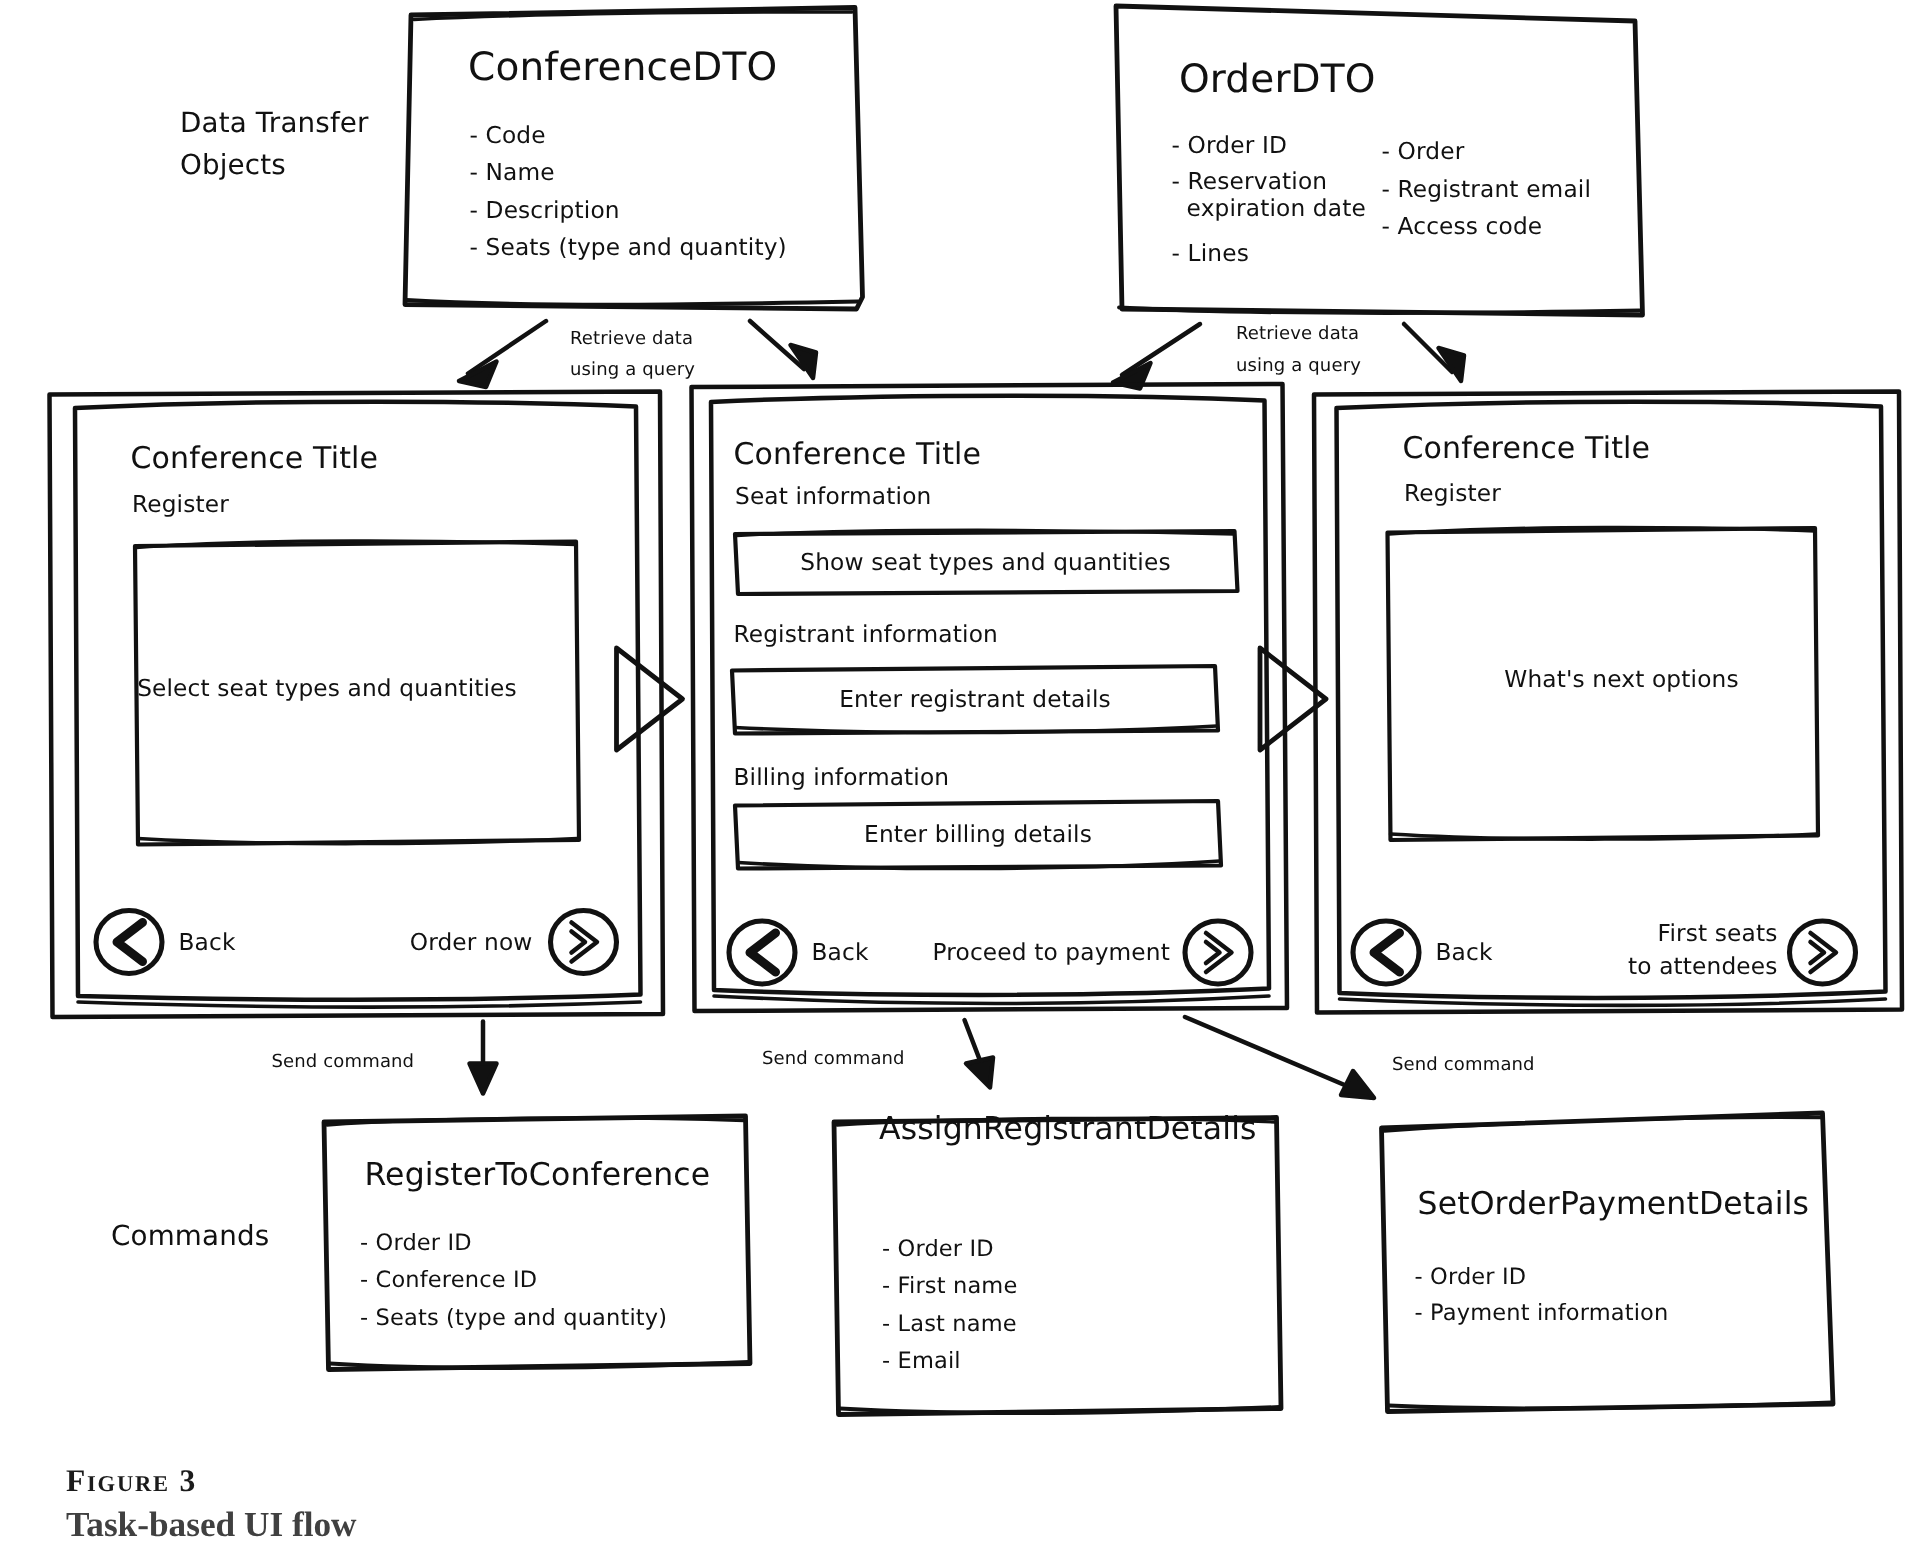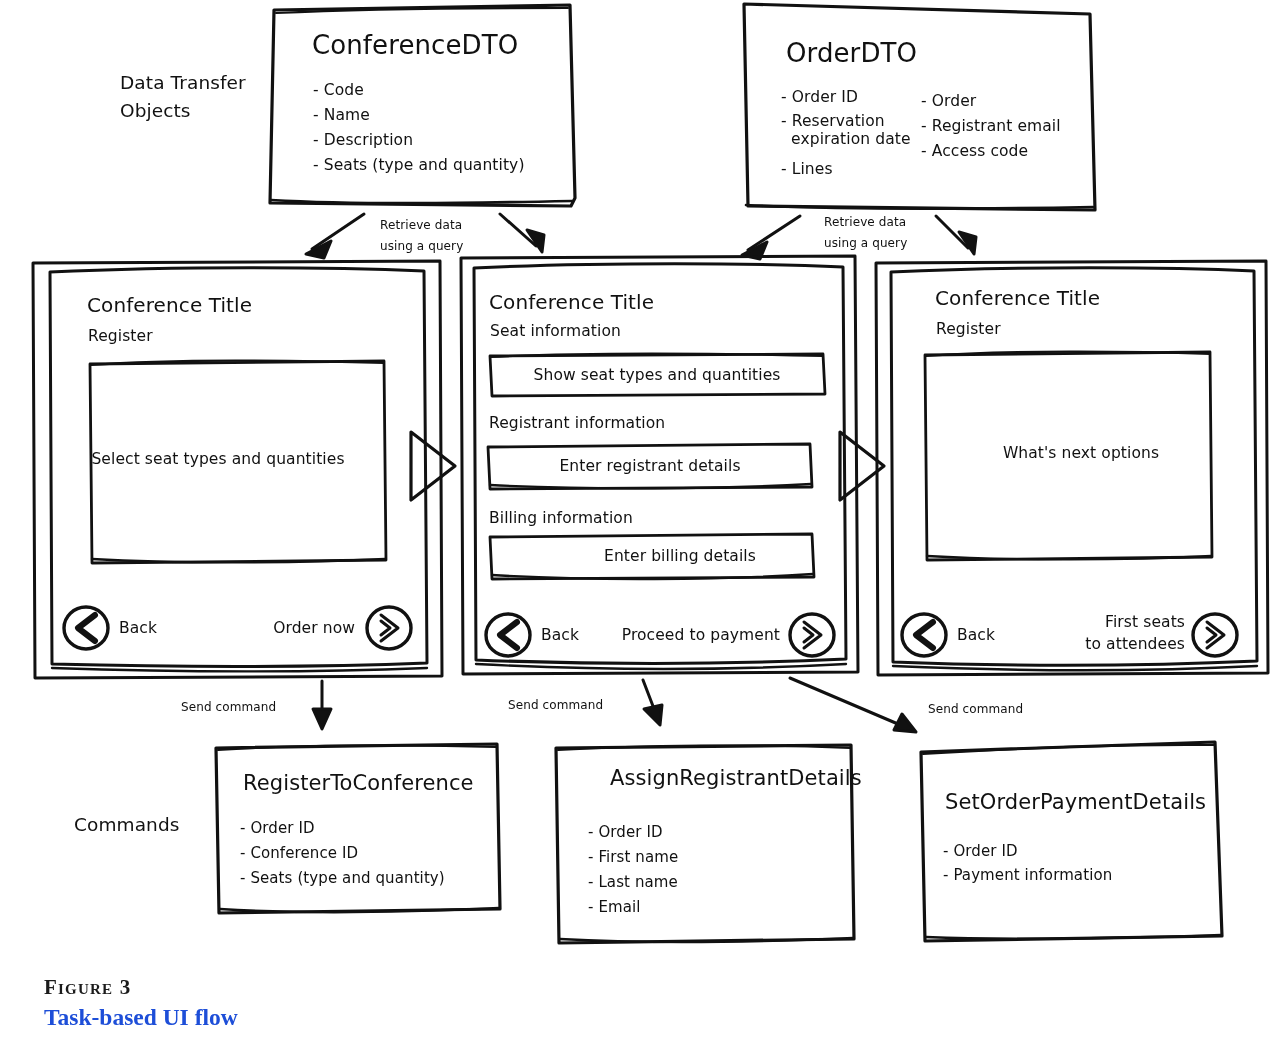--- a/index.html
+++ b/index.html
@@ -52,21 +52,21 @@
     font-variant: small-caps;
     font-size: 21px;
     letter-spacing: 1.2px;
     color: #1b1b1b;
     font-weight: 600;
   }
   .cap-title {
     font-family: "Liberation Serif", serif;
     font-size: 23.5px;
     font-weight: bold;
-    color: #1d4ed8;
+    color: #404040;
     margin-top: 4px;
   }
 </style>
 </head>
 <body>
 
 <div id="stage">
 
   <svg id="sketch" viewBox="0 0 1280 1044">
     <g fill="none" stroke="#111" stroke-linecap="round" stroke-linejoin="round">
@@ -194,41 +194,41 @@
   <div class="hand t-scrfield center" style="left:90px; top:450px; width:256px;">Select seat types and quantities</div>
   <div class="hand t-scrbtn" style="left:119px; top:619px;">Back</div>
   <div class="hand t-scrbtn right" style="left:200px; top:619px; width:155px;">Order now</div>
 
   <div class="hand t-scrtitle" style="left:489px; top:291px;">Conference Title</div>
   <div class="hand t-scrsub" style="left:490px; top:322px;">Seat information</div>
   <div class="hand t-scrfield center" style="left:492px; top:366px; width:330px;">Show seat types and quantities</div>
   <div class="hand t-scrsub" style="left:489px; top:414px;">Registrant information</div>
   <div class="hand t-scrfield center" style="left:490px; top:457px; width:320px;">Enter registrant details</div>
   <div class="hand t-scrsub" style="left:489px; top:509px;">Billing information</div>
-  <div class="hand t-scrfield center" style="left:520px; top:547px; width:320px;">Enter billing details</div>
+  <div class="hand t-scrfield center" style="left:492px; top:547px; width:320px;">Enter billing details</div>
   <div class="hand t-scrbtn" style="left:541px; top:626px;">Back</div>
   <div class="hand t-scrbtn right" style="left:600px; top:626px; width:180px;">Proceed to payment</div>
 
   <div class="hand t-scrtitle" style="left:935px; top:287px;">Conference Title</div>
   <div class="hand t-scrsub" style="left:936px; top:320px;">Register</div>
   <div class="hand t-scrfield center" style="left:927px; top:444px; width:284px;padding-left:24px;">What's next options</div>
   <div class="hand t-scrbtn" style="left:957px; top:626px;">Back</div>
   <div class="hand t-scrbtn right" style="left:1030px; top:613px; width:155px;">First seats</div>
   <div class="hand t-scrbtn right" style="left:1030px; top:635px; width:155px;">to attendees</div>
 
   <div class="hand t-edge" style="left:181px; top:700px;">Send command</div>
   <div class="hand t-edge" style="left:508px; top:698px;">Send command</div>
   <div class="hand t-edge" style="left:928px; top:702px;">Send command</div>
 
   <div class="hand t-cmdtitle" style="left:243px; top:771px;">RegisterToConference</div>
   <div class="hand t-cmditem" style="left:240px; top:820px;">- Order ID</div>
   <div class="hand t-cmditem" style="left:240px; top:845px;">- Conference ID</div>
   <div class="hand t-cmditem" style="left:240px; top:870px;">- Seats (type and quantity)</div>
 
-  <div class="hand t-cmdtitle" style="left:586px; top:766px;margin-left:24px;">AssignRegistrantDetails</div>
+  <div class="hand t-cmdtitle" style="left:586px; top:740px;">AssignRegistrantDetails</div>
   <div class="hand t-cmditem" style="left:588px; top:824px;">- Order ID</div>
   <div class="hand t-cmditem" style="left:588px; top:849px;">- First name</div>
   <div class="hand t-cmditem" style="left:588px; top:874px;">- Last name</div>
   <div class="hand t-cmditem" style="left:588px; top:899px;">- Email</div>
 
   <div class="hand t-cmdtitle" style="left:945px; top:790px;">SetOrderPaymentDetails</div>
   <div class="hand t-cmditem" style="left:943px; top:843px;">- Order ID</div>
   <div class="hand t-cmditem" style="left:943px; top:867px;">- Payment information</div>
 
   <div class="cap-wrap">

